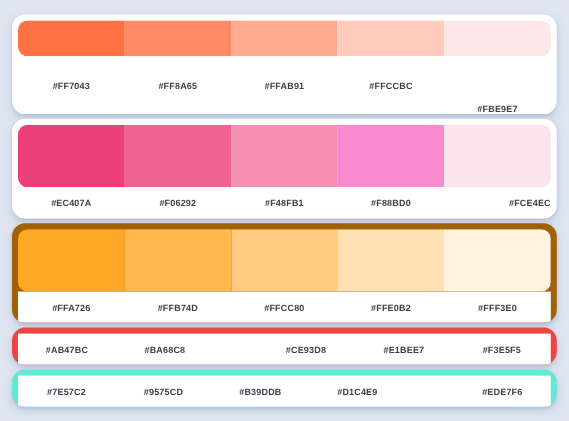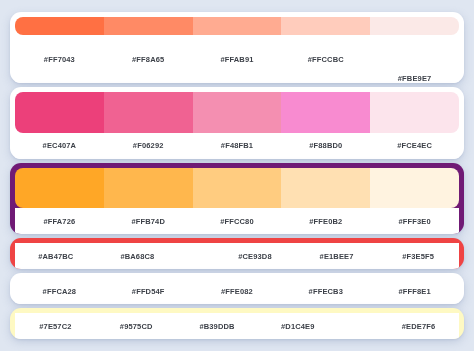--- a/index.html
+++ b/index.html
@@ -98,24 +98,24 @@
         <div class="swatch" style="background: rgb(240, 98, 146);"></div>
         <div class="swatch" style="background: rgb(244, 143, 177);"></div>
         <div class="swatch" style="background: rgb(248, 139, 208);"></div>
         <div class="swatch" style="background: rgb(252, 228, 236);"></div>
       </div>
       <div class="label-row">
         <div class="swatch-label" style="color: rgb(60, 64, 72);">#EC407A</div>
         <div class="swatch-label" style="color: rgb(60, 64, 72);">#F06292</div>
         <div class="swatch-label" style="color: rgb(60, 64, 72);">#F48FB1</div>
         <div class="swatch-label" style="color: rgb(60, 64, 72);">#F88BD0</div>
-        <div class="swatch-label" style="color: rgb(60, 64, 72);">#FCE4EC</div>
+        <div class="swatch-label" style="color: rgb(60, 64, 72); text-align: right;">#FCE4EC</div>
       </div>
     </div>
-    <div class="palette-card" style="background: #701a75;">
+    <div class="palette-card" style="background: #a16207;">
       <div class="swatch-row">
         <div class="swatch" style="background: rgb(255, 167, 38);"></div>
         <div class="swatch" style="background: rgb(255, 183, 77);"></div>
         <div class="swatch" style="background: rgb(255, 204, 128);"></div>
         <div class="swatch" style="background: rgb(255, 224, 178);"></div>
         <div class="swatch" style="background: rgb(255, 243, 224);"></div>
       </div>
       <div class="label-row">
         <div class="swatch-label" style="color: rgb(60, 64, 72);">#FFA726</div>
         <div class="swatch-label" style="color: rgb(60, 64, 72);">#FFB74D</div>
@@ -133,37 +133,21 @@
         <div class="swatch" style="background: rgb(243, 229, 245);"></div>
       </div>
       <div class="label-row">
         <div class="swatch-label" style="color: rgb(60, 64, 72);">#AB47BC</div>
         <div class="swatch-label" style="color: rgb(60, 64, 72);">#BA68C8</div>
         <div class="swatch-label" style="color: rgb(60, 64, 72); margin-left: 36px;">#CE93D8</div>
         <div class="swatch-label" style="color: rgb(60, 64, 72); text-align: center;">#E1BEE7</div>
         <div class="swatch-label" style="color: rgb(60, 64, 72);">#F3E5F5</div>
       </div>
     </div>
-    <div class="palette-card" style="background: rgb(255, 255, 255);">
-      <div class="swatch-row">
-        <div class="swatch" style="background: rgb(255, 202, 40);"></div>
-        <div class="swatch" style="background: rgb(255, 213, 79);"></div>
-        <div class="swatch" style="background: rgb(255, 224, 130);"></div>
-        <div class="swatch" style="background: rgb(255, 236, 179);"></div>
-        <div class="swatch" style="background: rgb(255, 248, 225);"></div>
-      </div>
-      <div class="label-row">
-        <div class="swatch-label" style="color: rgb(60, 64, 72);">#FFCA28</div>
-        <div class="swatch-label" style="color: rgb(60, 64, 72);">#FFD54F</div>
-        <div class="swatch-label" style="color: rgb(60, 64, 72);">#FFE082</div>
-        <div class="swatch-label" style="color: rgb(60, 64, 72);">#FFECB3</div>
-        <div class="swatch-label" style="color: rgb(60, 64, 72);">#FFF8E1</div>
-      </div>
-    </div>
-    <div class="palette-card" style="background: #fef9c3;">
+    <div class="palette-card" style="background: #5eead4;">
       <div class="swatch-row">
         <div class="swatch" style="background: rgb(126, 87, 194);"></div>
         <div class="swatch" style="background: rgb(149, 117, 205);"></div>
         <div class="swatch" style="background: rgb(179, 157, 219);"></div>
         <div class="swatch" style="background: rgb(209, 196, 233);"></div>
         <div class="swatch" style="background: rgb(237, 231, 246);"></div>
       </div>
       <div class="label-row">
         <div class="swatch-label" style="color: rgb(60, 64, 72);">#7E57C2</div>
         <div class="swatch-label" style="color: rgb(60, 64, 72);">#9575CD</div>

